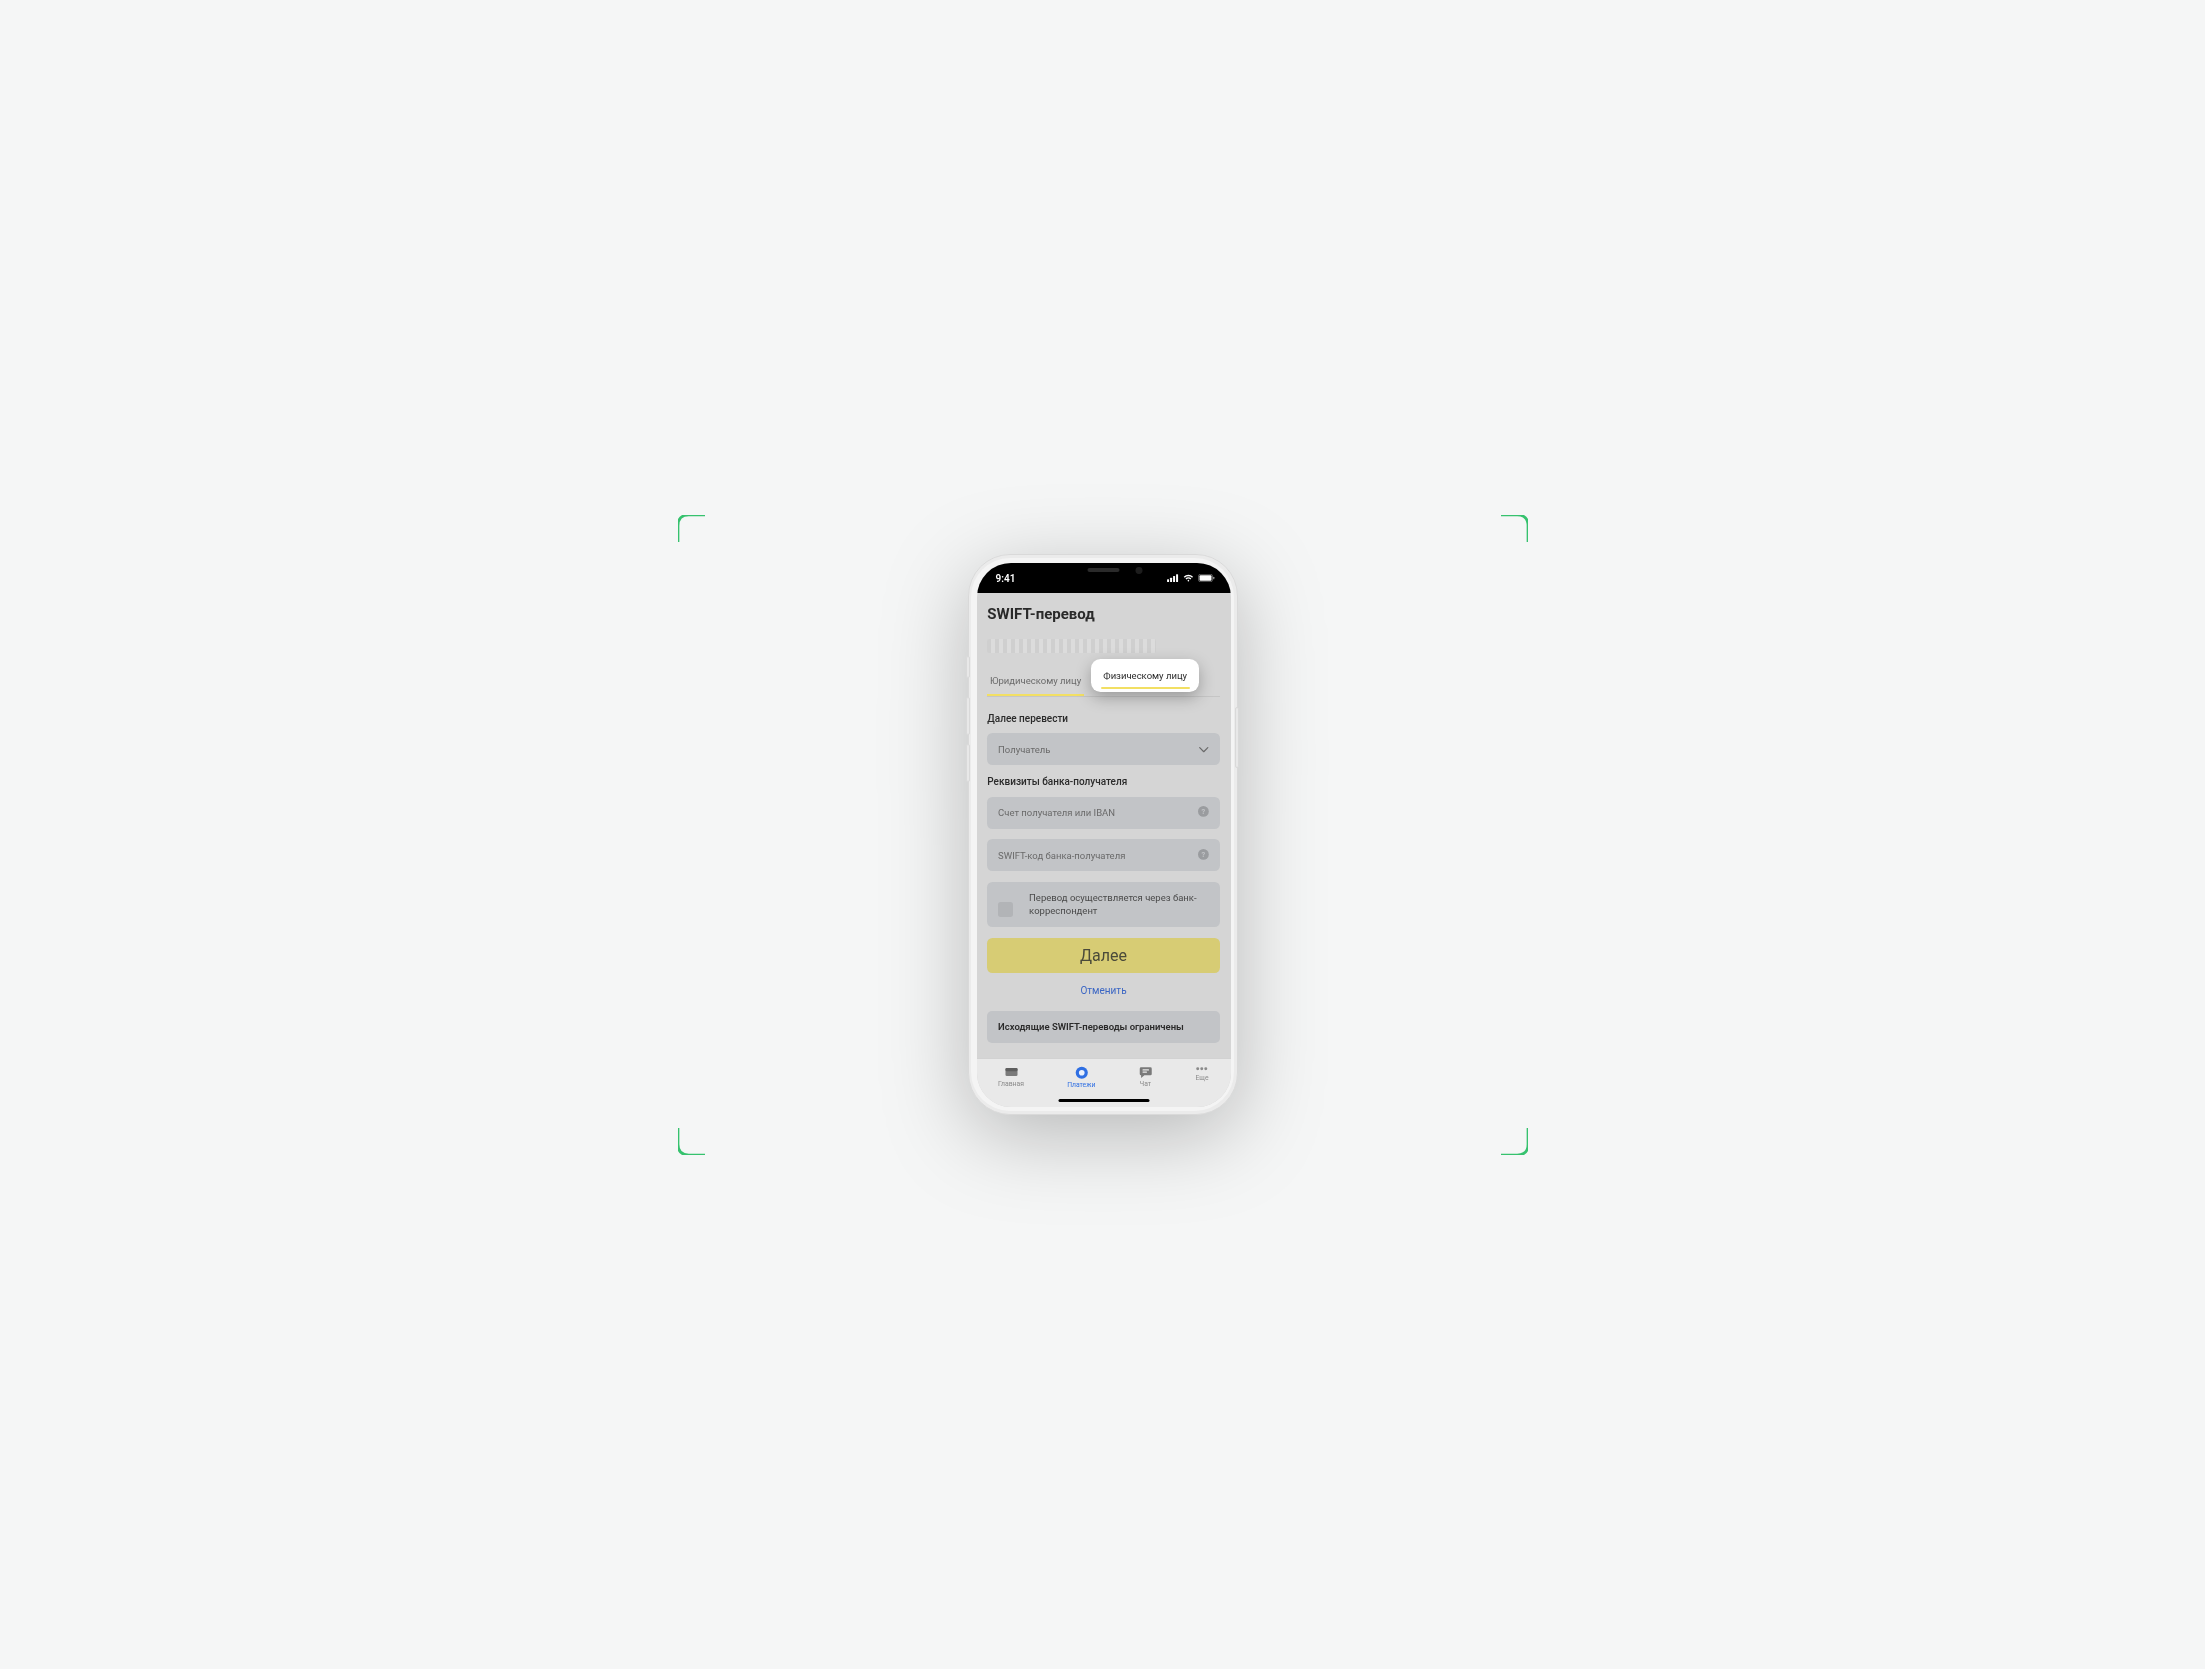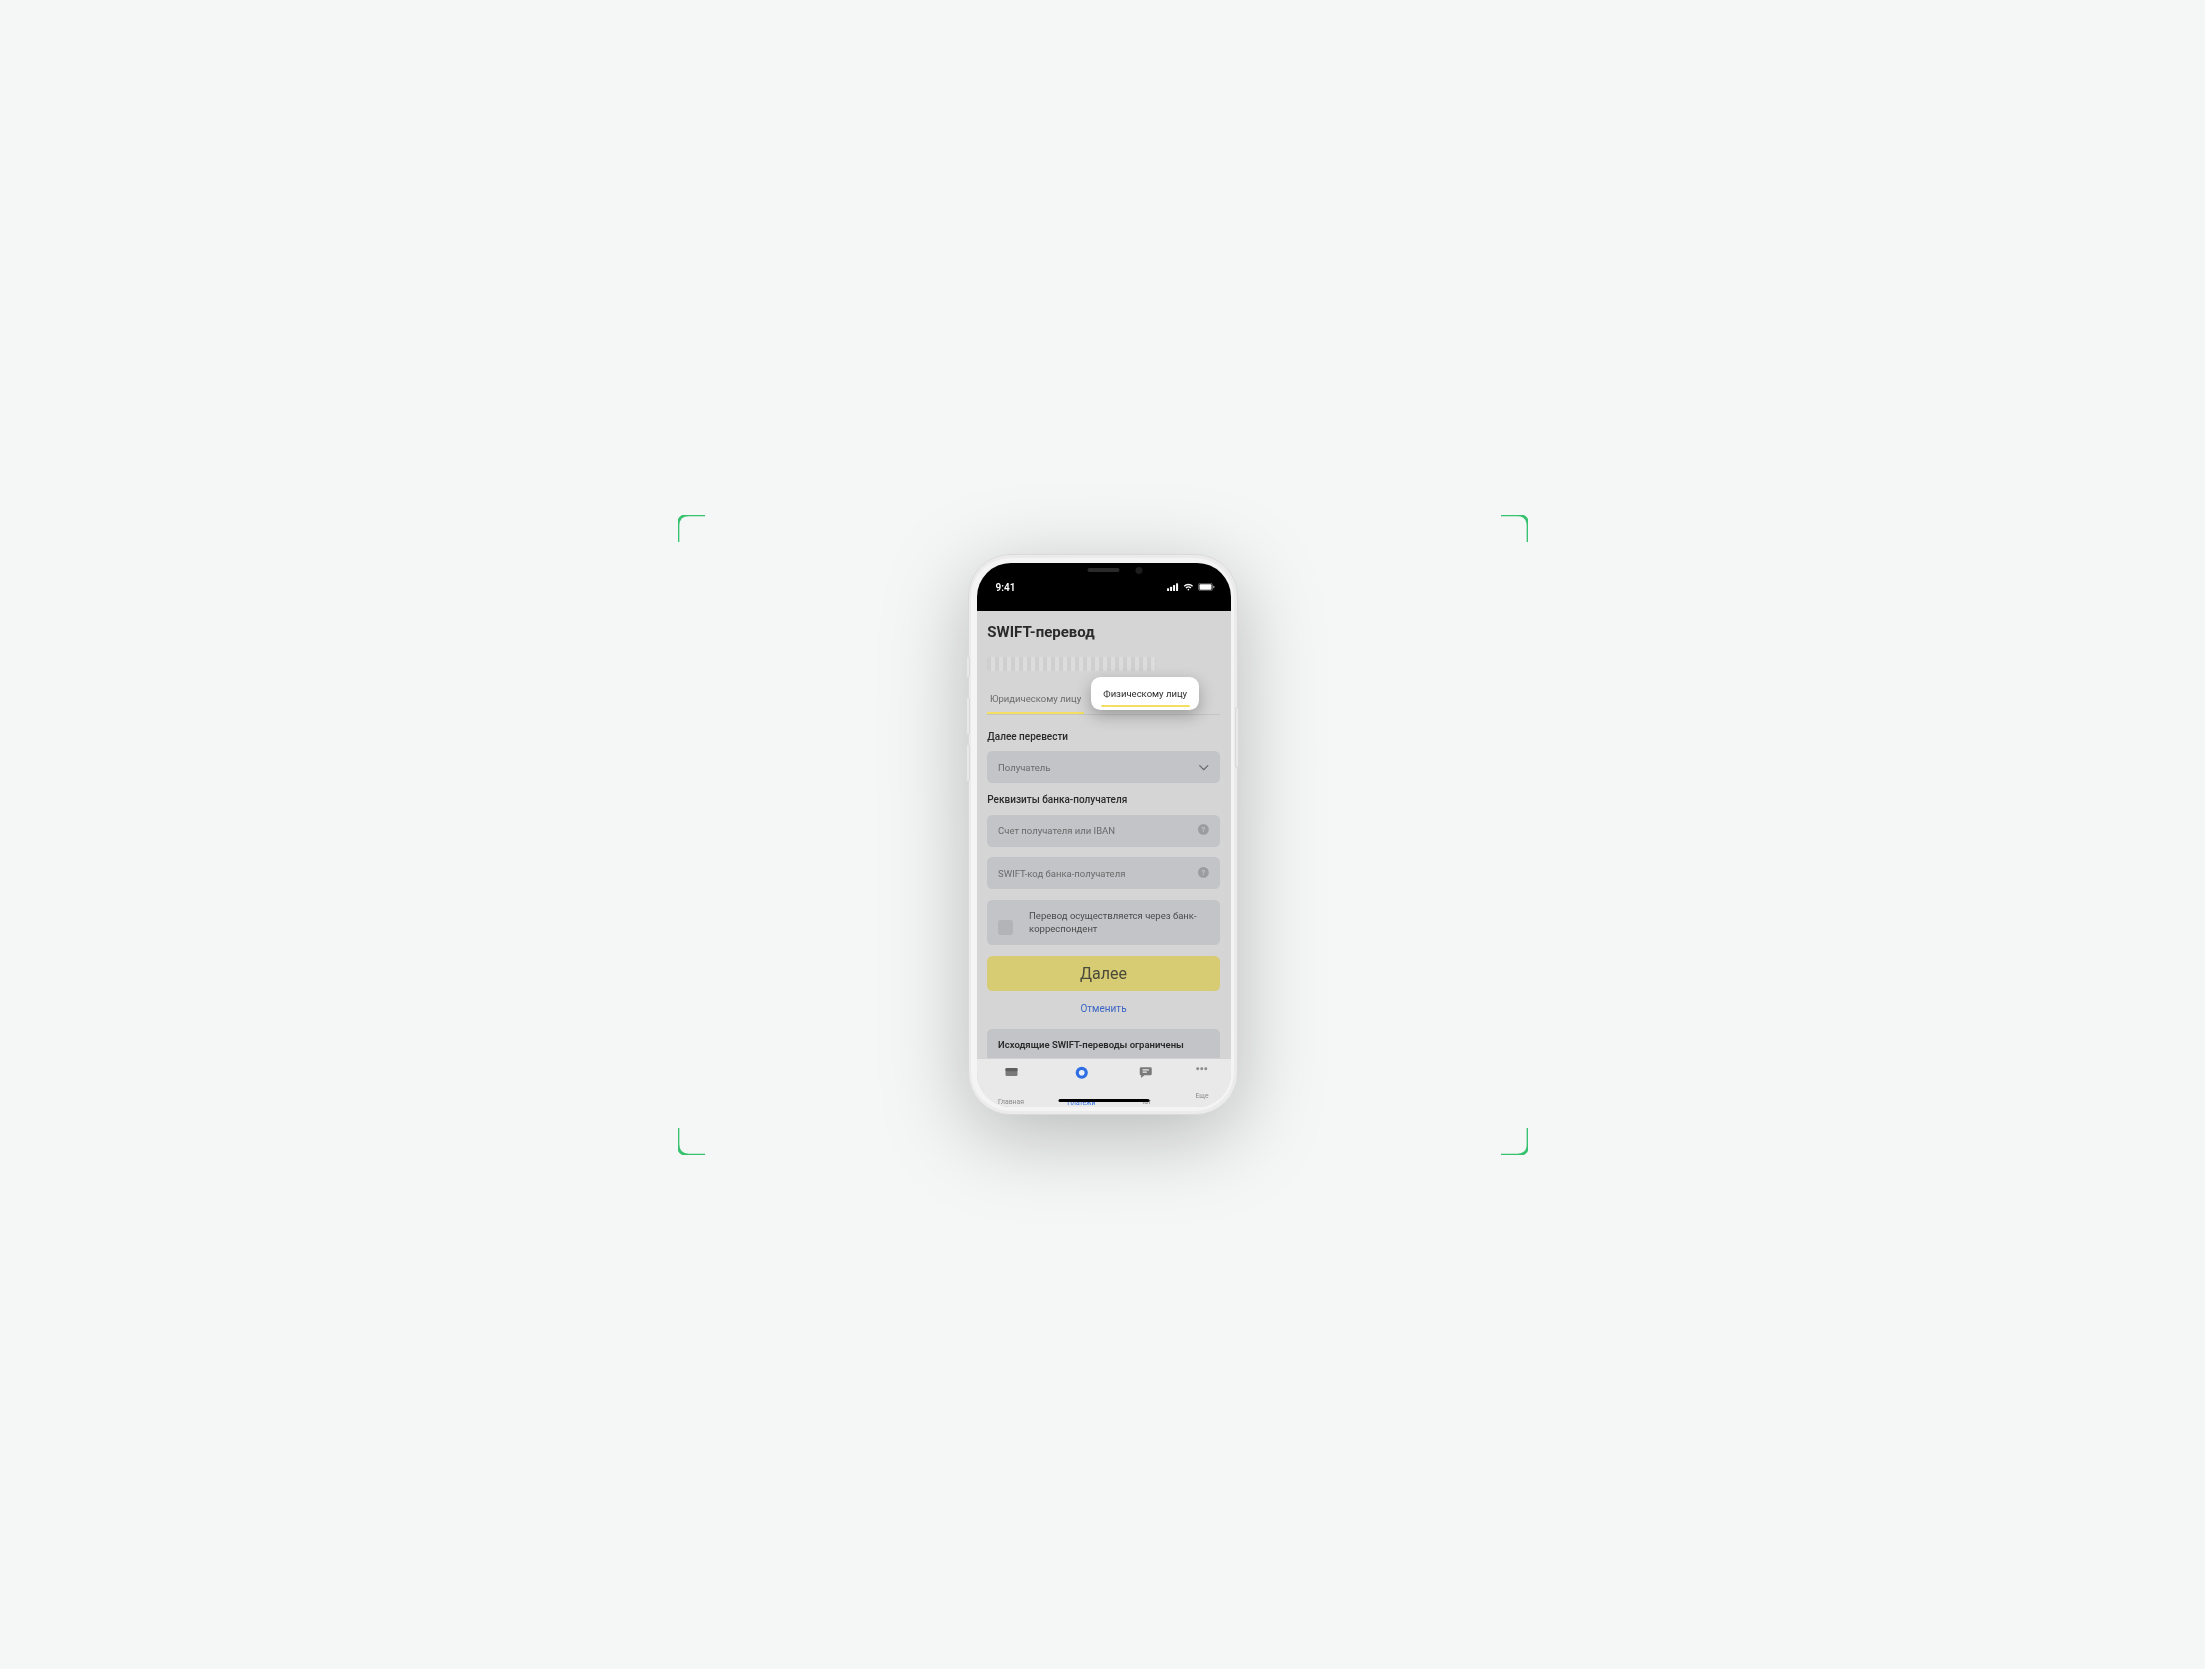--- a/index.html
+++ b/index.html
@@ -19,21 +19,21 @@
   .side-mute { left:-2.7px; top:101px; width:4px; height:21.6px; }
   .side-vol1 { left:-2.7px; top:142px; width:4px; height:38px; }
   .side-vol2 { left:-2.7px; top:189px; width:4px; height:38px; }
   .side-pwr  { right:-2.7px; top:152px; width:4px; height:61px; }
 
   .screen { position: relative; width: 254px; height: 544px; background: #d5d5d5; border-radius: 34px; overflow: hidden; }
   .notch { position:absolute; top:0; left:50%; transform:translateX(-50%); width:115px; height:21.6px; background:#000; border-bottom-left-radius:13.5px; border-bottom-right-radius:13.5px; z-index:50; }
   .notch .speaker { position:absolute; top:5.4px; left:50%; transform:translateX(-50%); width:32px; height:4px; background:#2a2a2a; border-radius:2px; }
   .notch .cam { position:absolute; top:4px; right:19px; width:6.8px; height:6.8px; background:#1d1d1d; border-radius:50%; }
 
-  .status-bar { height:48px; background:#000; color:#fff; display:flex; align-items:center; justify-content:space-between; padding:0 16px 0 19px; font-size:10px; font-weight:600; }
+  .status-bar { height:30px; background:#000; color:#fff; display:flex; align-items:center; justify-content:space-between; padding:0 16px 0 19px; font-size:10px; font-weight:600; }
   .status-bar .right { display:flex; align-items:center; gap:4px; }
 
   .app { height: calc(100% - 30px - 49px); overflow:hidden; }
   .app-inner { padding: 12px 10.8px 0 10.8px; }
   h1.title { font-size:15px; font-weight:700; color:#2a2a2a; margin-bottom:16px; }
   .redact { width: 169px; height:13.5px; background: repeating-linear-gradient(90deg,#cfcfcf 0 4px,#dcdcdc 4px 8px); border-radius:2px; filter:blur(0.2px); margin-bottom:16px; }
 
   .tabs { display:flex; gap:8px; border-bottom:0.7px solid #c5c5c5; margin-bottom:16px; position:relative; }
   .tab { font-size:9.5px; color:#6a6a6a; padding:6.8px 2.7px 9.5px 2.7px; position:relative; }
   .tab.active-underline::after{ content:""; position:absolute; left:0; right:0; bottom:-0.7px; height:2px; background:#f2df63; }
@@ -44,21 +44,21 @@
   .field { background:#c2c4c7; border-radius:5.4px; height:32px; display:flex; align-items:center; justify-content:space-between; padding:0 10.8px; margin-bottom:10.8px; color:#6a6a6a; font-size:9.5px; }
   .field .hint { color:#8c8c8c; }
   .checkbox-row { background:#c2c4c7; border-radius:5.4px; padding:9.5px 10.8px; display:flex; gap:16px; align-items:flex-end; margin-bottom:10.8px; }
   .checkbox-box { width:15px; height:15px; background:#b2b4b7; border-radius:2.7px; flex-shrink:0; margin-top:1.4px; }
   .checkbox-row .txt { font-size:9.5px; color:#4a4a4a; line-height:1.35; }
   .btn-primary { background:#d7cc74; border-radius:5.4px; height:35px; display:flex; align-items:center; justify-content:center; color:#4a4a3a; font-size:16px; margin-bottom:12px; }
   .btn-cancel { text-align:center; color:#3b66c4; font-size:10px; margin-bottom:15px; }
   .notice { background:#c2c4c7; border-radius:5px; padding:10.8px; font-size:9.5px; font-weight:600; color:#2a2a2a; }
 
   .tabbar { position:absolute; bottom:0; left:0; right:0; height:49px; background:#e9e9e9; display:flex; justify-content:space-around; align-items:flex-start; padding-top:6.8px; border-top:0.7px solid #d2d2d2; }
-  .tab-item { display:flex; flex-direction:column; align-items:center; gap:18px; font-size:6.8px; color:#8a8a8a; }
+  .tab-item { display:flex; flex-direction:column; align-items:center; gap:0; font-size:6.8px; color:#8a8a8a; }
   .tab-item.active { color:#2f6fe3; }
   .home-ind { position:absolute; bottom:4.7px; left:50%; transform:translateX(-50%); width:91px; height:3.4px; background:#000; border-radius:2px; z-index:55; }
 
   .ic { display:inline-block; }
 </style>
 </head>
 <body>
 
 <div class="canvas">
 

